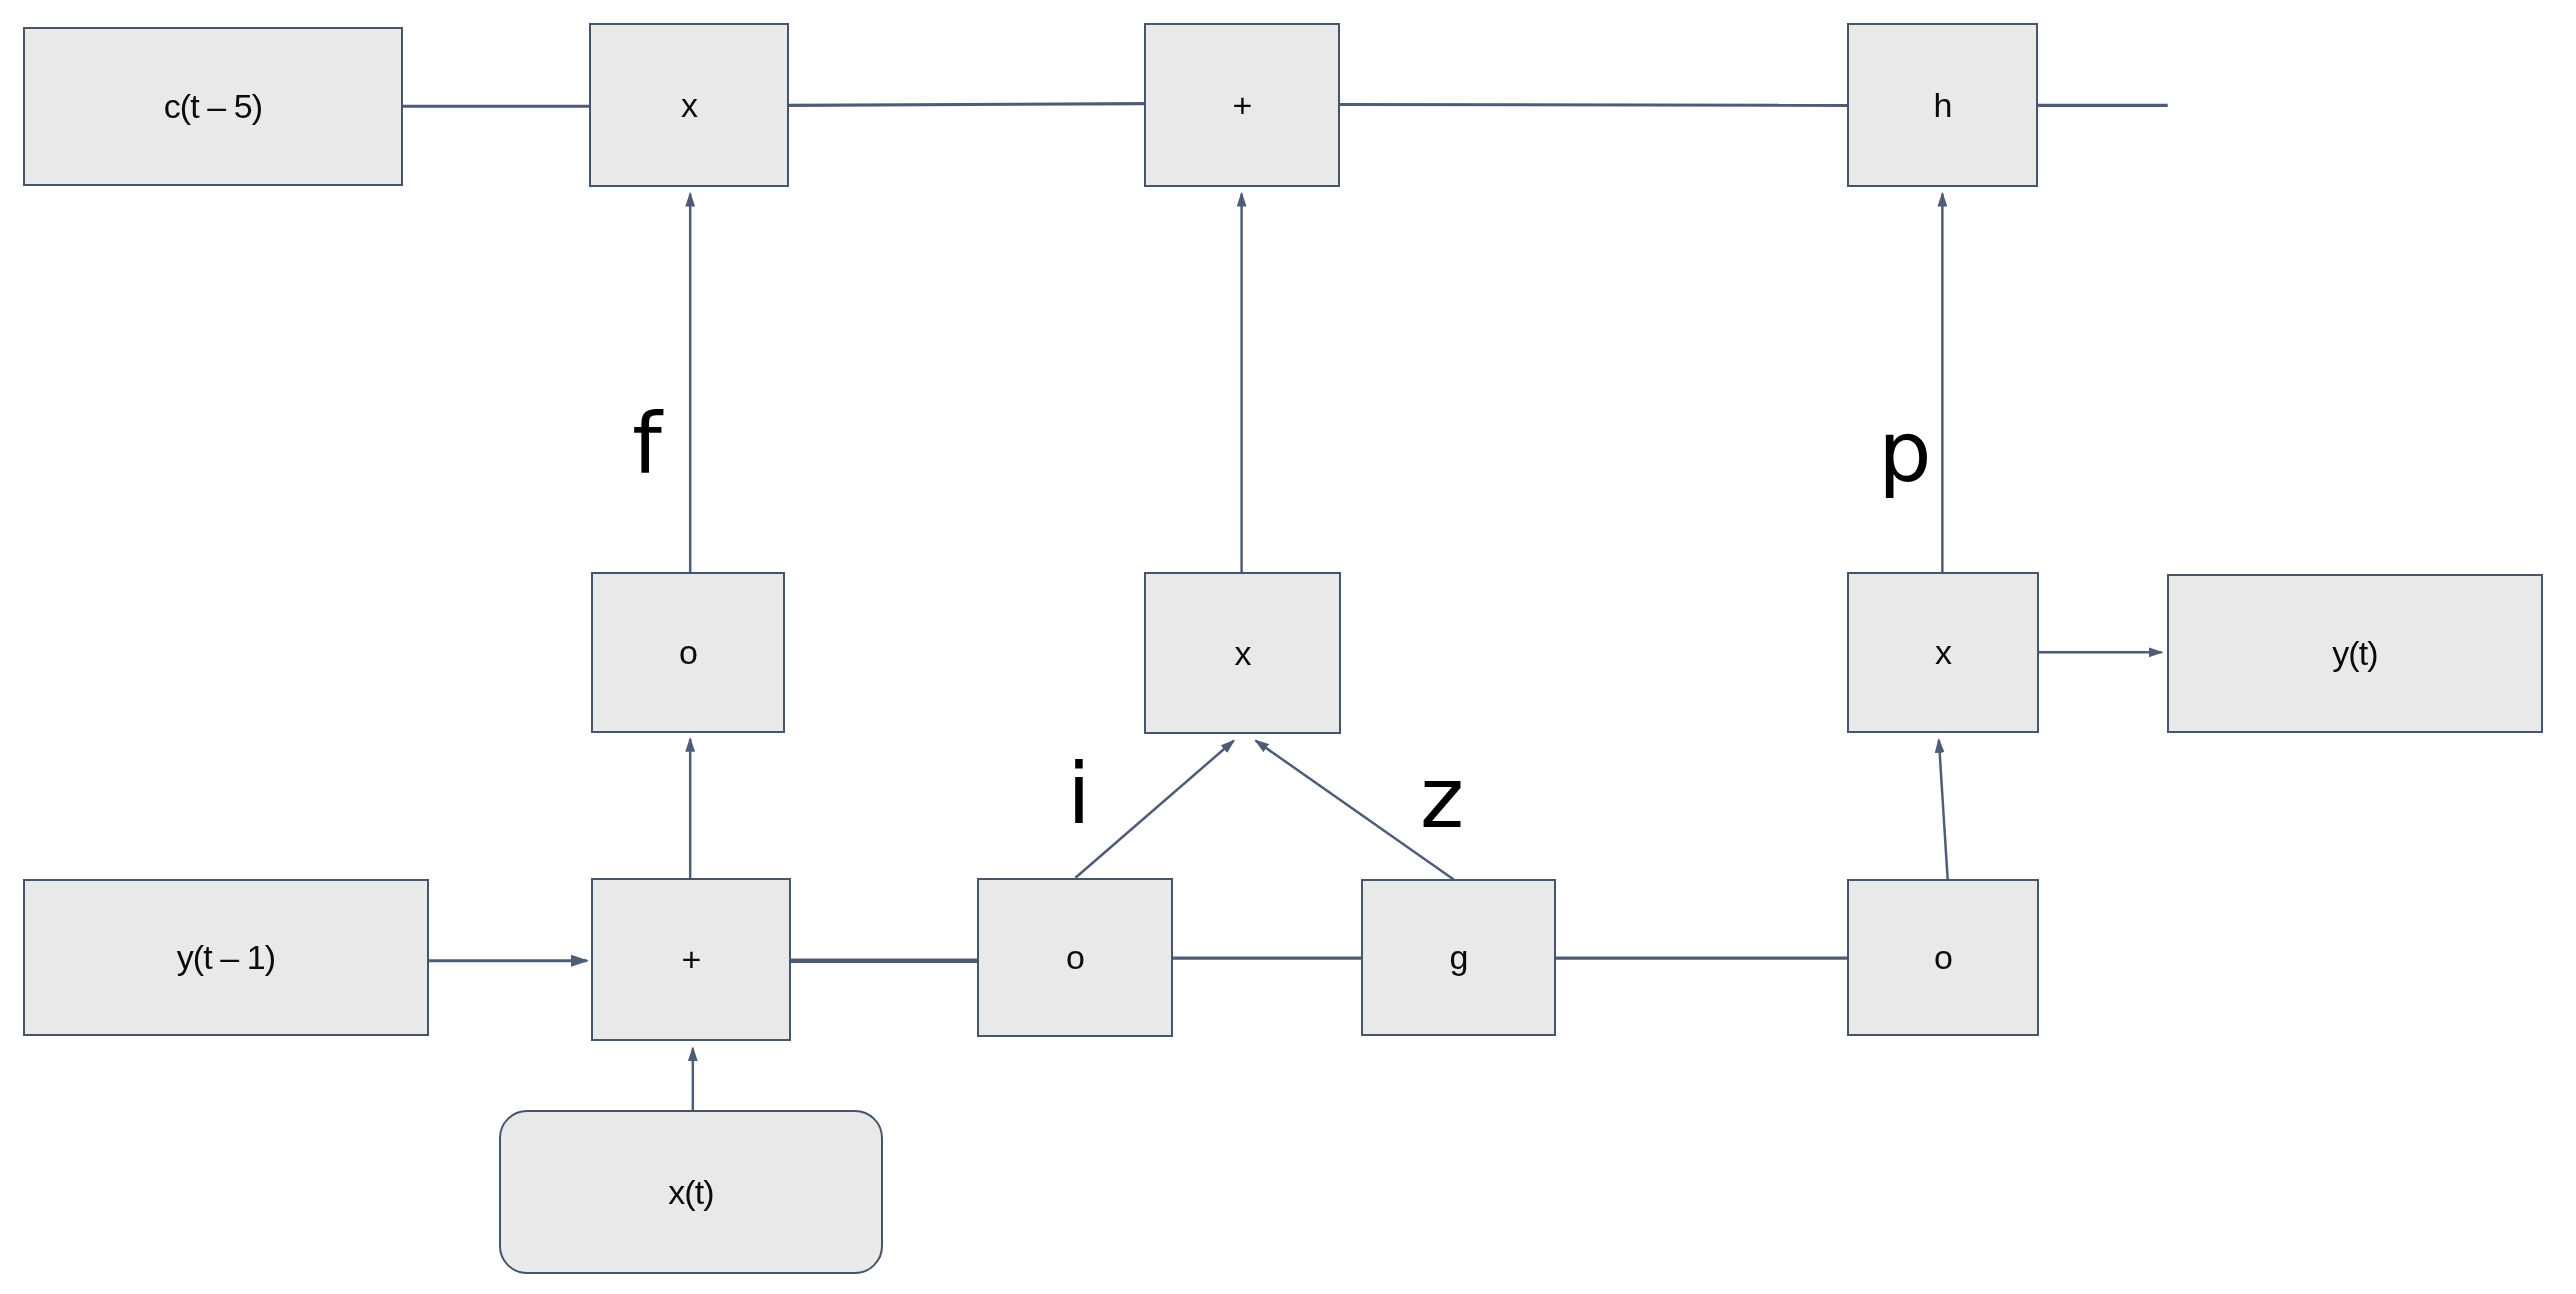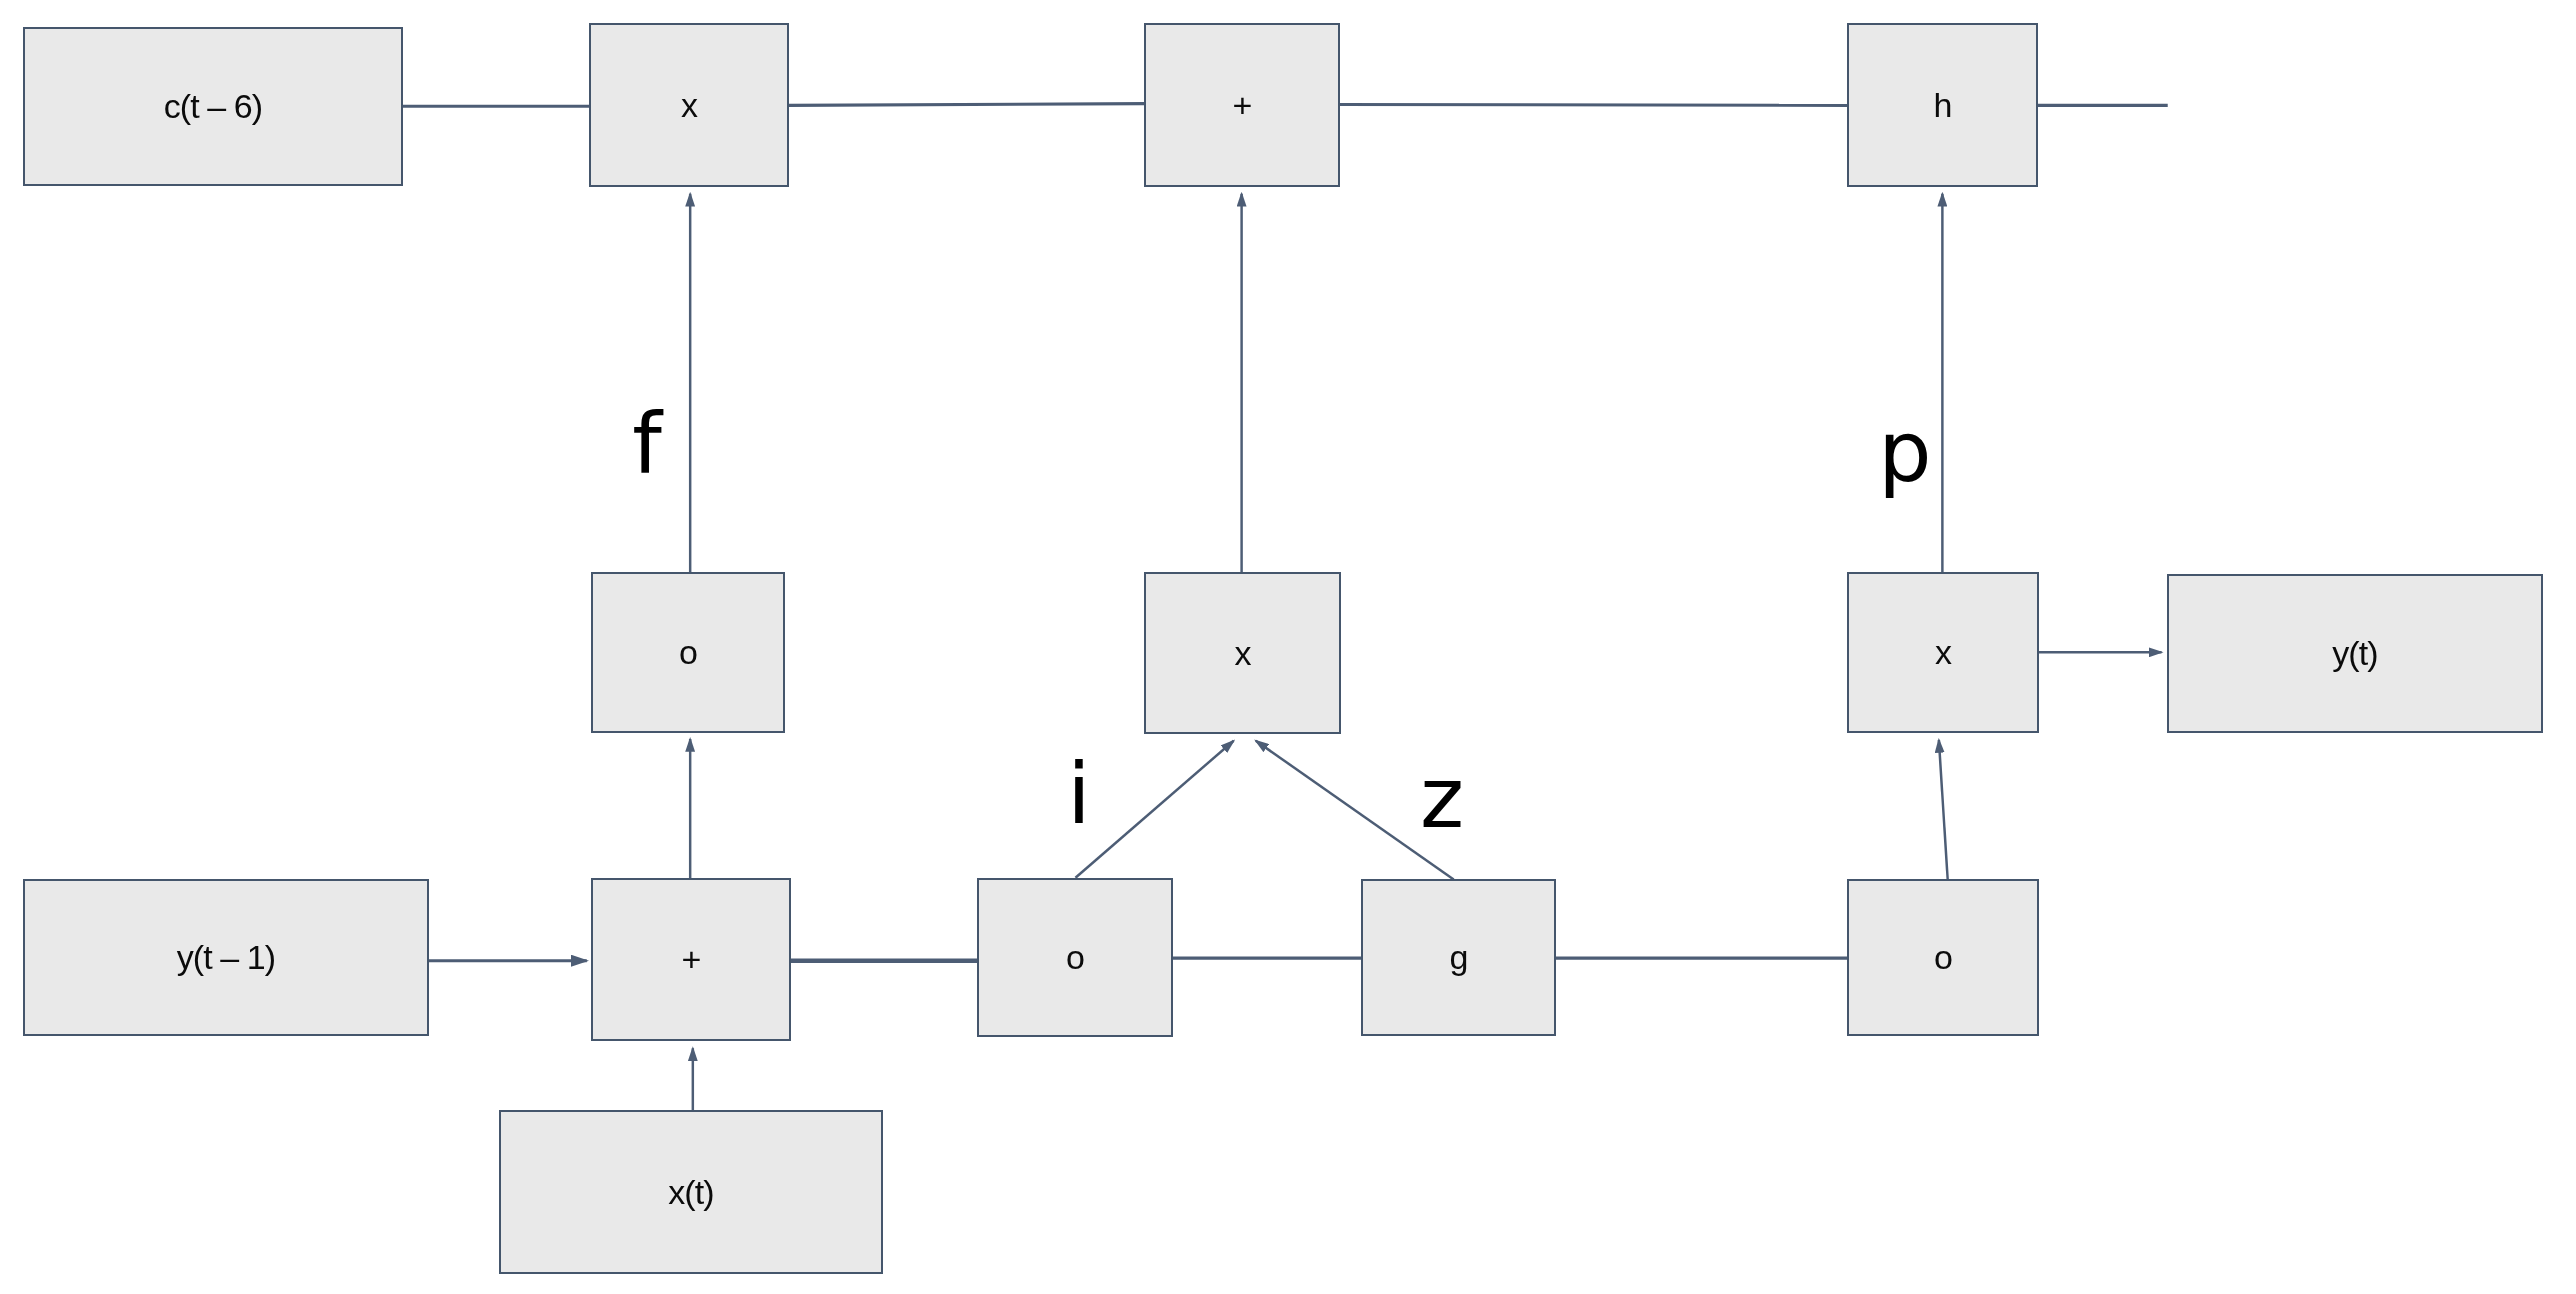--- a/index.html
+++ b/index.html
@@ -34,21 +34,21 @@
   #n-c-t      { left:2166px; top:26.5px;   width:376px; height:157px; }
   #n-o-left   { left:591px;  top:572px;  width:194px; height:161px; }
   #n-mul-mid  { left:1144px; top:572px;  width:197px; height:162px; }
   #n-mul-right{ left:1847px; top:572px;  width:192px; height:161px; }
   #n-y-t      { left:2167px; top:574px;  width:376px; height:159px; }
   #n-y-prev   { left:23px;   top:879px;  width:406px; height:157px; }
   #n-add-bot  { left:591px;  top:878px;  width:200px; height:163px; }
   #n-o-mid    { left:977px; top:878px;  width:196px; height:159px; }
   #n-g        { left:1361px; top:879px;  width:195px; height:157px; }
   #n-o-right  { left:1847px; top:879px;  width:192px; height:157px; }
-  #n-x-t      { left:499px;  top:1110px; width:384px; height:164px; }
+  #n-x-t      { left:499px;  top:1110px; width:384px; height:164px;border-radius:28px; }
   
   #lbl-f { left:647px;  top:444px; }
   #lbl-i { left:1079px; top:794px; }
   #lbl-z { left:1442px; top:798px; }
   #lbl-p { left:1905px; top:452px; }
 </style>
 </head>
 <body>
 
 <div class="canvas" style="background: rgb(255, 255, 255);">
@@ -75,21 +75,21 @@
       <line x1="781" y1="994" x2="781" y2="836" stroke-width="2.8" marker-end="url(#arrow)"></line>
       <line x1="456" y1="1087" x2="664" y2="1087" stroke-width="3.5" marker-end="url(#arrow)"></line>
       <line x1="784" y1="1256" x2="784" y2="1186" stroke-width="2.8" marker-end="url(#arrow)"></line>
       <line x1="1217" y1="993" x2="1396" y2="838" stroke-width="2.8" marker-end="url(#arrow)"></line>
       <line x1="1645" y1="995" x2="1421" y2="838" stroke-width="2.8" marker-end="url(#arrow)"></line>
       <line x1="2204" y1="995" x2="2194" y2="837" stroke-width="2.8" marker-end="url(#arrow)"></line>
       <line x1="2307" y1="738" x2="2446" y2="738" stroke-width="2.8" marker-end="url(#arrow)"></line>
     </g>
   </svg>
 
-  <div class="node" id="n-c-prev" style="background: rgb(233, 233, 233); border-color: rgb(69, 86, 108); color: rgb(11, 11, 11);">c(t – 6)</div>
+  <div class="node" id="n-c-prev" style="background: rgb(233, 233, 233); border-color: rgb(69, 86, 108); color: rgb(11, 11, 11);">c(t – 5)</div>
   <div class="node" id="n-mul-top" style="background: rgb(233, 233, 233); border-color: rgb(69, 86, 108); color: rgb(11, 11, 11);">x</div>
   <div class="node" id="n-add-top" style="background: rgb(233, 233, 233); border-color: rgb(69, 86, 108); color: rgb(11, 11, 11);">+</div>
   <div class="node" id="n-h" style="background: rgb(233, 233, 233); border-color: rgb(69, 86, 108); color: rgb(11, 11, 11);">h</div>
   <div class="node" id="n-o-left" style="background: rgb(233, 233, 233); border-color: rgb(69, 86, 108); color: rgb(11, 11, 11);">o</div>
   <div class="node" id="n-mul-mid" style="background: rgb(233, 233, 233); border-color: rgb(69, 86, 108); color: rgb(11, 11, 11);">x</div>
   <div class="node" id="n-mul-right" style="background: rgb(233, 233, 233); border-color: rgb(69, 86, 108); color: rgb(11, 11, 11);">x</div>
   <div class="node" id="n-y-t" style="background: rgb(233, 233, 233); border-color: rgb(69, 86, 108); color: rgb(11, 11, 11);">y(t)</div>
   <div class="node" id="n-y-prev" style="background: rgb(233, 233, 233); border-color: rgb(69, 86, 108); color: rgb(11, 11, 11);">y(t – 1)</div>
   <div class="node" id="n-add-bot" style="background: rgb(233, 233, 233); border-color: rgb(69, 86, 108); color: rgb(11, 11, 11);">+</div>
   <div class="node" id="n-o-mid" style="background: rgb(233, 233, 233); border-color: rgb(69, 86, 108); color: rgb(11, 11, 11);">o</div>

